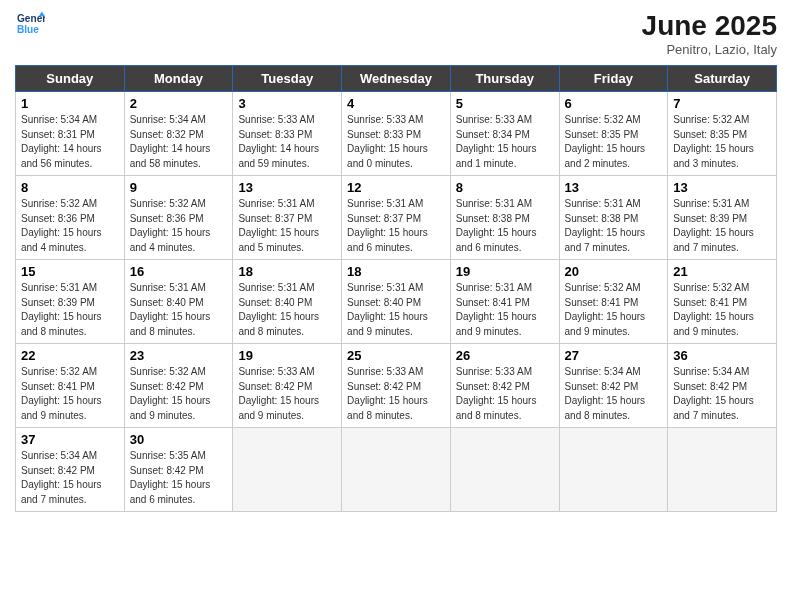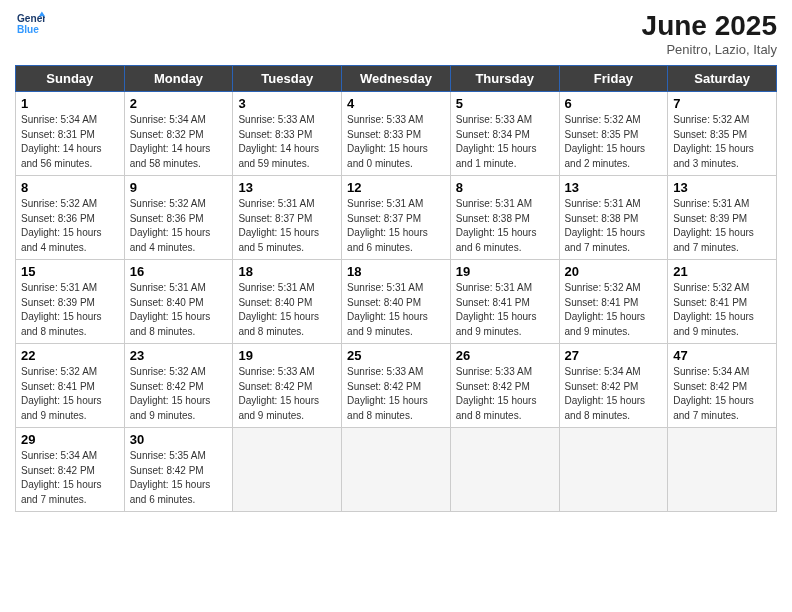--- a/index.html
+++ b/index.html
@@ -303,30 +303,30 @@
 and 8 minutes.</div>
           </td>
           <td>
             <div class="day-number">27</div>
             <div class="day-info" style="white-space: pre-line;">Sunrise: 5:34 AM
 Sunset: 8:42 PM
 Daylight: 15 hours
 and 8 minutes.</div>
           </td>
           <td>
-            <div class="day-number">47</div>
+            <div class="day-number">36</div>
             <div class="day-info" style="white-space: pre-line;">Sunrise: 5:34 AM
 Sunset: 8:42 PM
 Daylight: 15 hours
 and 7 minutes.</div>
           </td>
         </tr>
         <tr>
           <td>
-            <div class="day-number">29</div>
+            <div class="day-number">37</div>
             <div class="day-info" style="white-space: pre-line;">Sunrise: 5:34 AM
 Sunset: 8:42 PM
 Daylight: 15 hours
 and 7 minutes.</div>
           </td>
           <td>
             <div class="day-number">30</div>
             <div class="day-info" style="white-space: pre-line;">Sunrise: 5:35 AM
 Sunset: 8:42 PM
 Daylight: 15 hours

